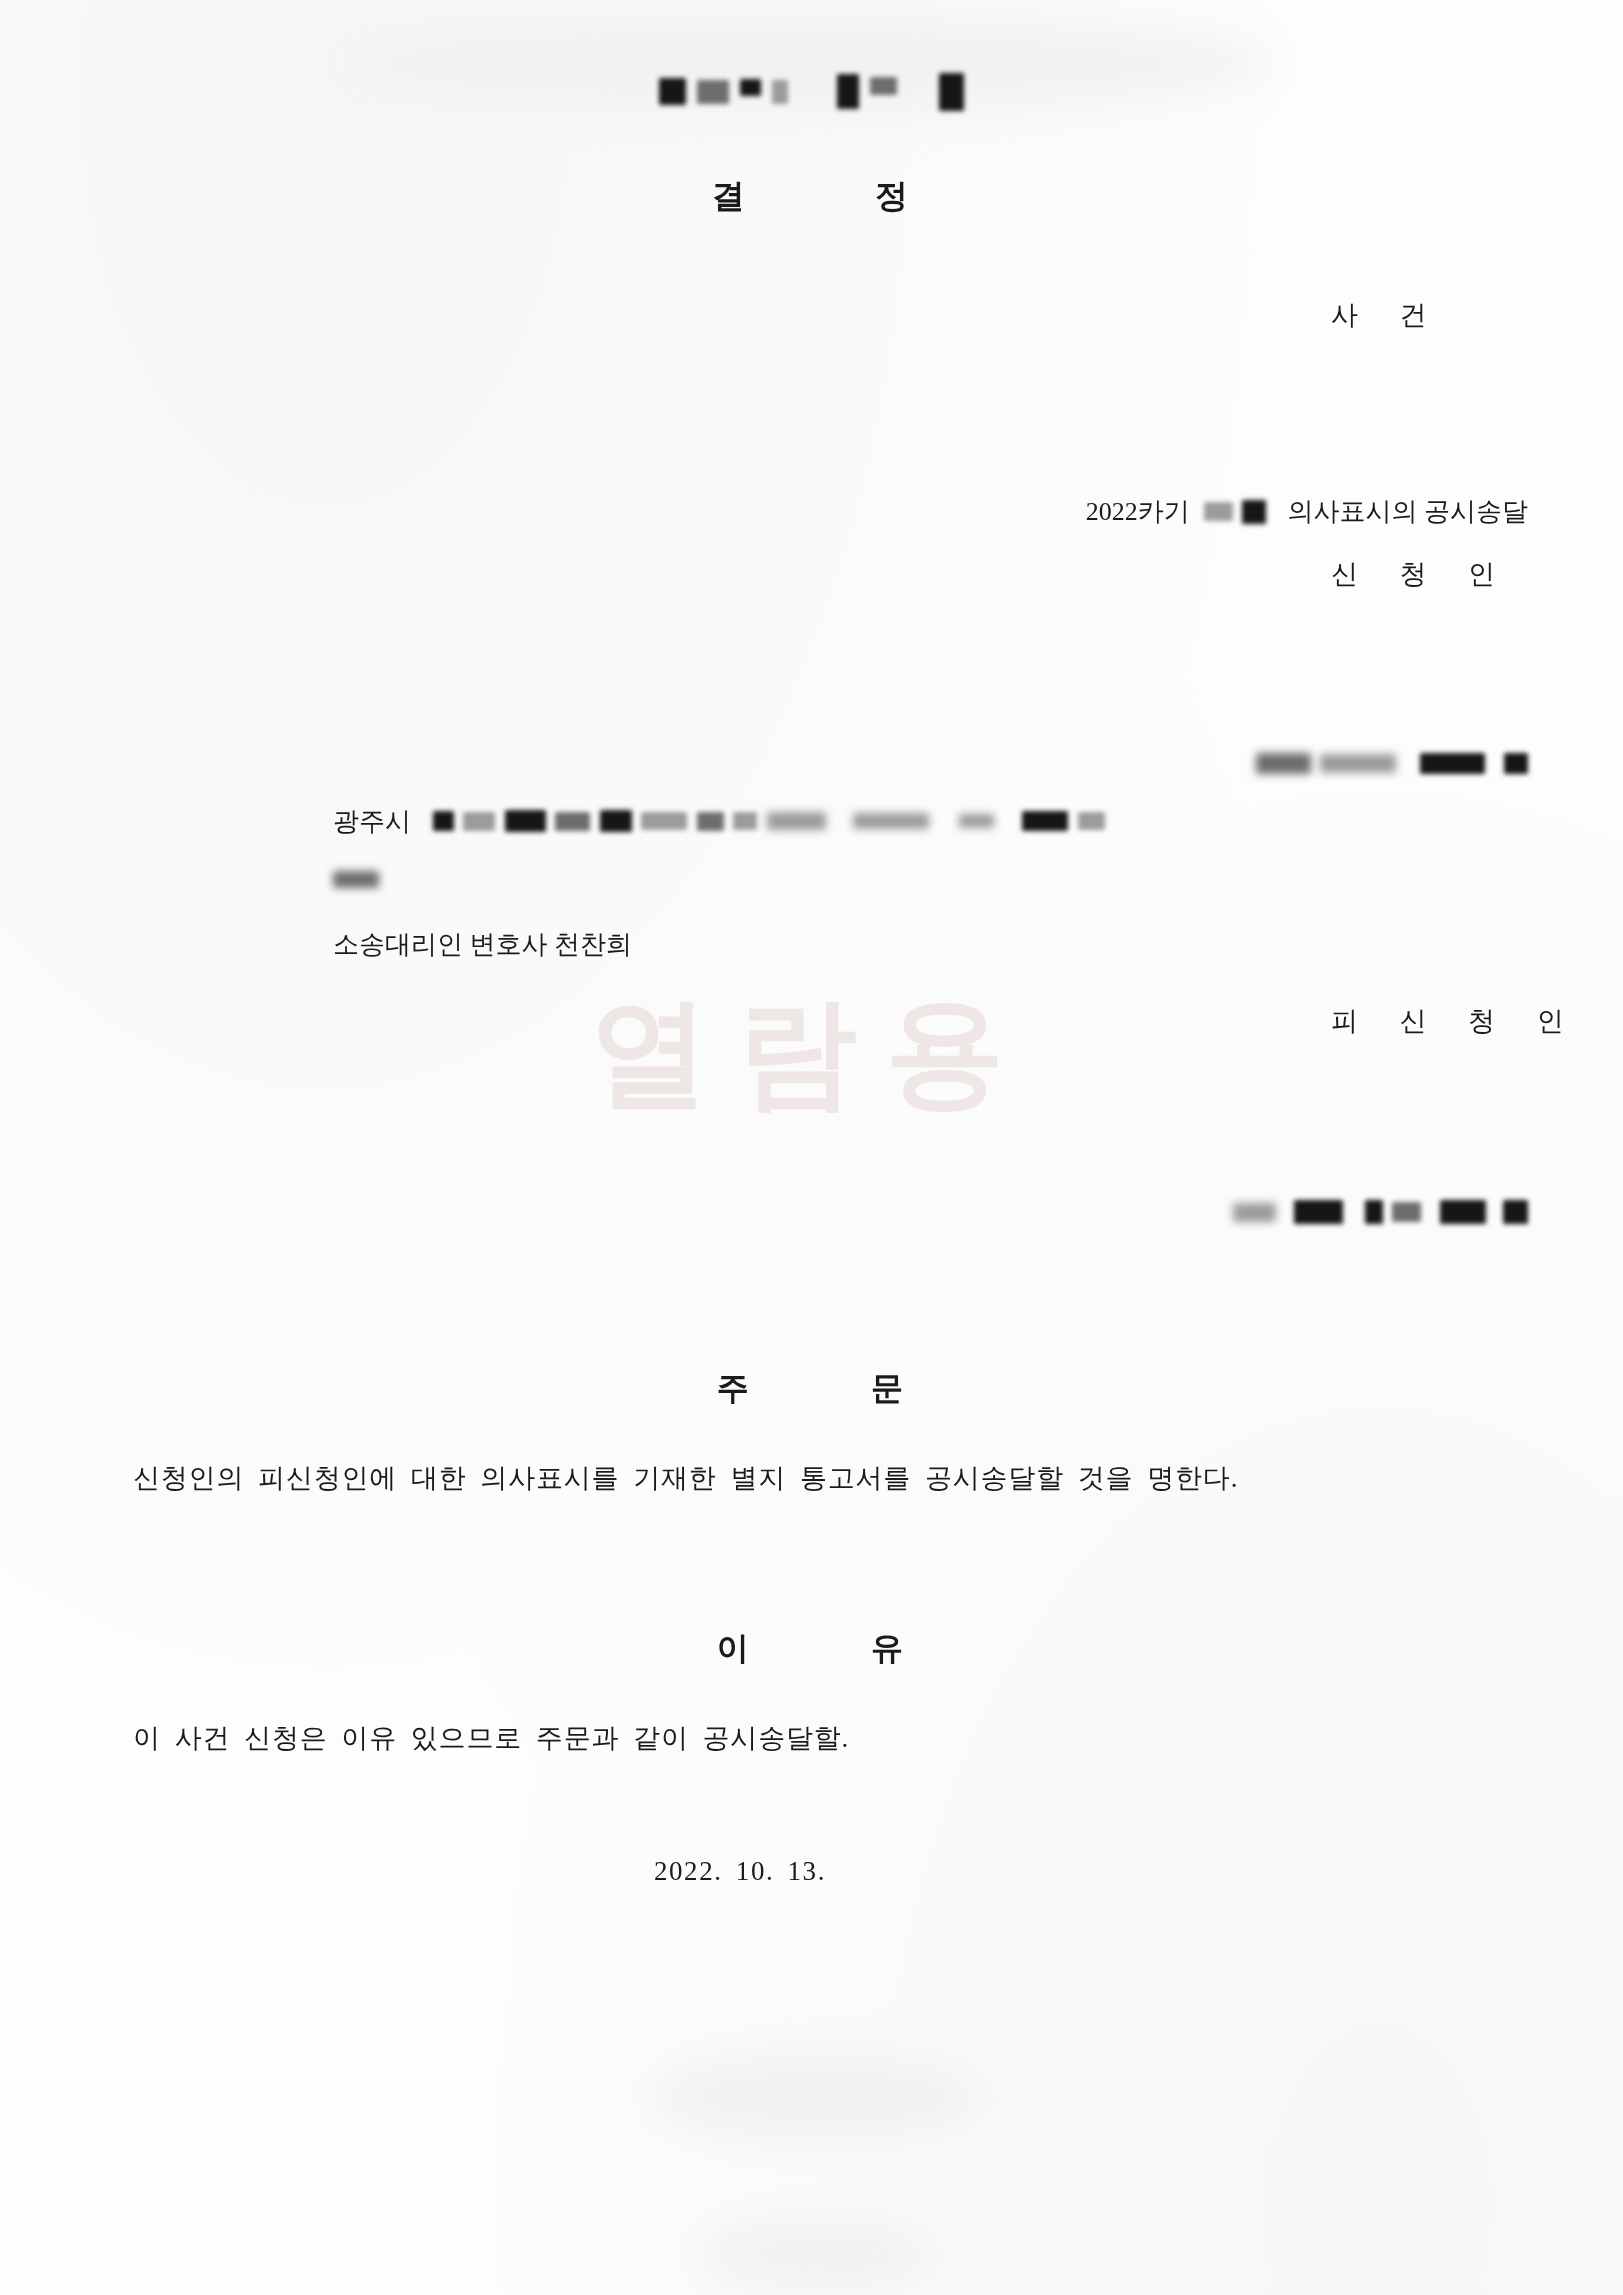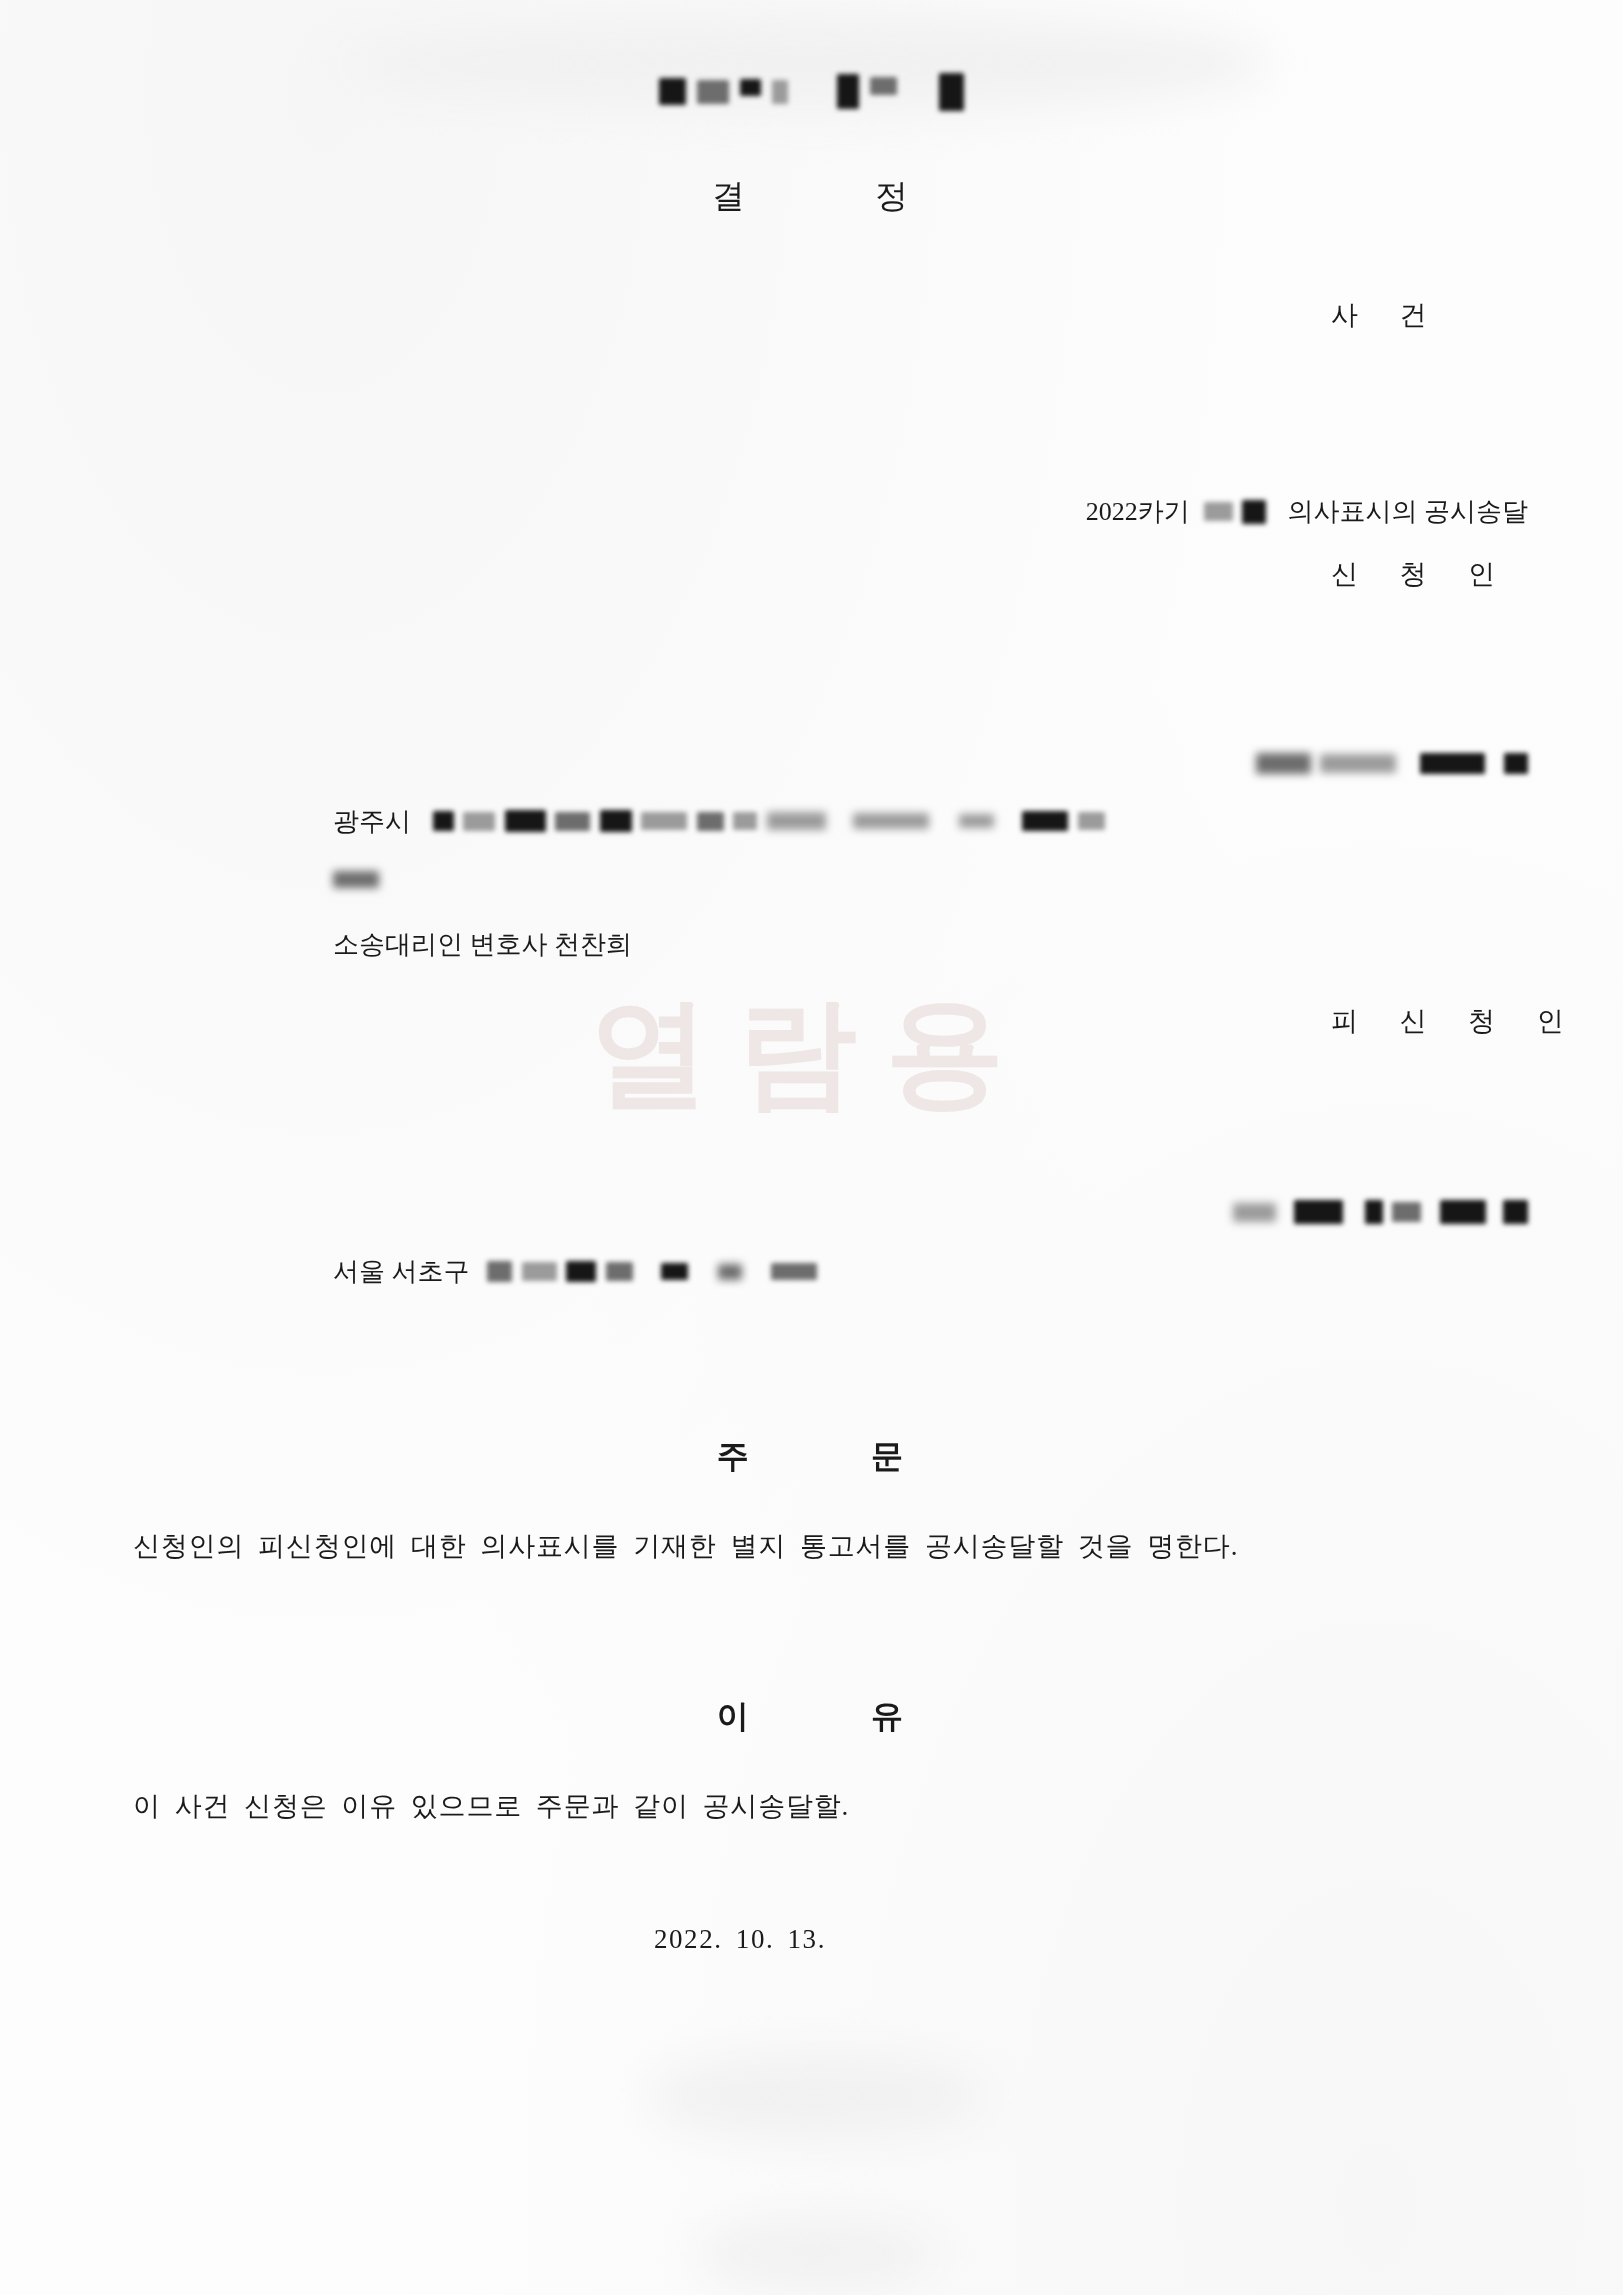--- a/index.html
+++ b/index.html
@@ -68,21 +68,21 @@
     display: flex;
     justify-content: center;
     align-items: center;
     gap: 11px;
     margin-top: 71px;
     height: 41px;
   }
   .doc-heading {
     text-align: center;
     font-size: 33px;
-    font-weight: 400;
+    font-weight: 700;
     letter-spacing: 3.2px;
     margin-top: 62px;
   }
   .doc-heading .sp { display: inline-block; width: 127px; }
 
   .fields {
     margin-top: 78px;
     padding-left: 136px;
     padding-right: 95px;
   }
@@ -242,30 +242,20 @@
         <div class="field-value">
           <span class="redact light soft" style="width:43px;height:19px;"></span>
           <span class="redact dark" style="width:49px;height:24px;margin-left:8px;"></span>
           <span class="redact dark" style="width:17.4px;height:24px;margin-left:12.7px;"></span>
           <span class="redact mid" style="width:28.5px;height:20.6px;"></span>
           <span class="redact dark" style="width:46px;height:24px;margin-left:9.5px;"></span>
           <span class="redact dark" style="width:25px;height:24px;margin-left:8px;"></span>
         </div>
       </div>
 
-      <div class="field-sub">
-        <span>서울 서초구</span>
-        <span class="redact mid" style="width:25px;height:20.6px;margin-left:8px;"></span>
-        <span class="redact light" style="width:35px;height:19px;"></span>
-        <span class="redact dark" style="width:30px;height:20.6px;"></span>
-        <span class="redact mid" style="width:27px;height:19px;"></span>
-        <span class="redact dark" style="width:27px;height:17.4px;margin-left:19px;"></span>
-        <span class="redact mid soft" style="width:24px;height:16px;margin-left:20.6px;"></span>
-        <span class="redact mid" style="width:46px;height:17.4px;margin-left:19px;"></span>
-      </div>
 
     </div>
 
     <div class="section-title" style="margin-top:143px;">
       <span>주</span><span class="sp"></span><span>문</span>
     </div>
 
     <div class="body-text">신청인의 피신청인에 대한 의사표시를 기재한 별지 통고서를 공시송달할 것을 명한다.</div>
 
     <div class="section-title" style="margin-top:127px;">

